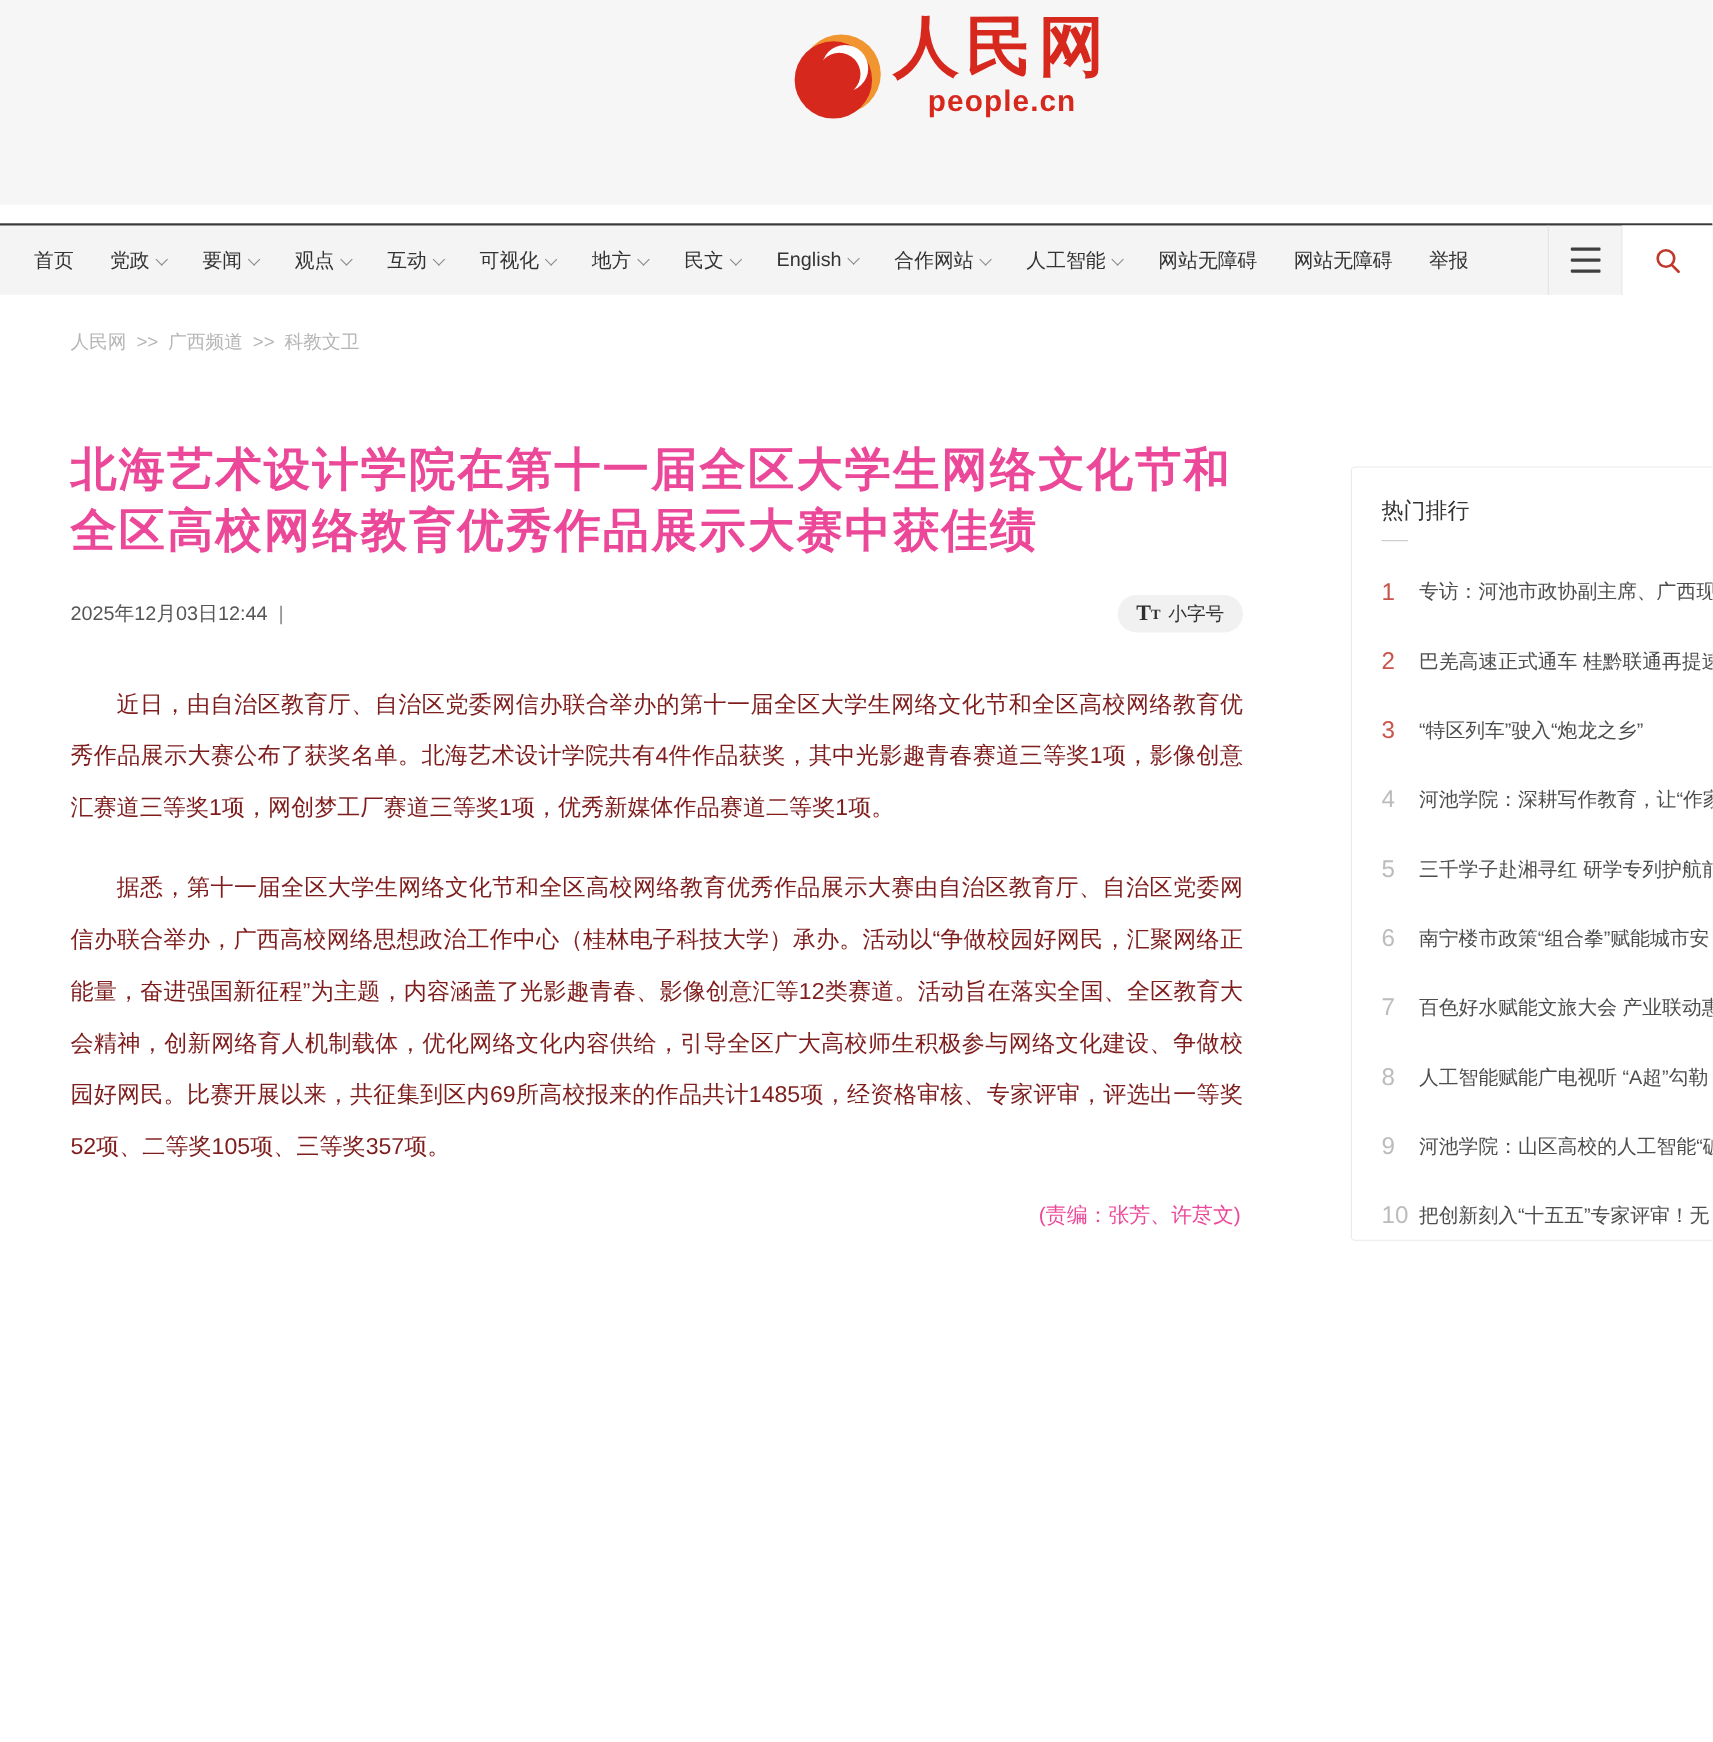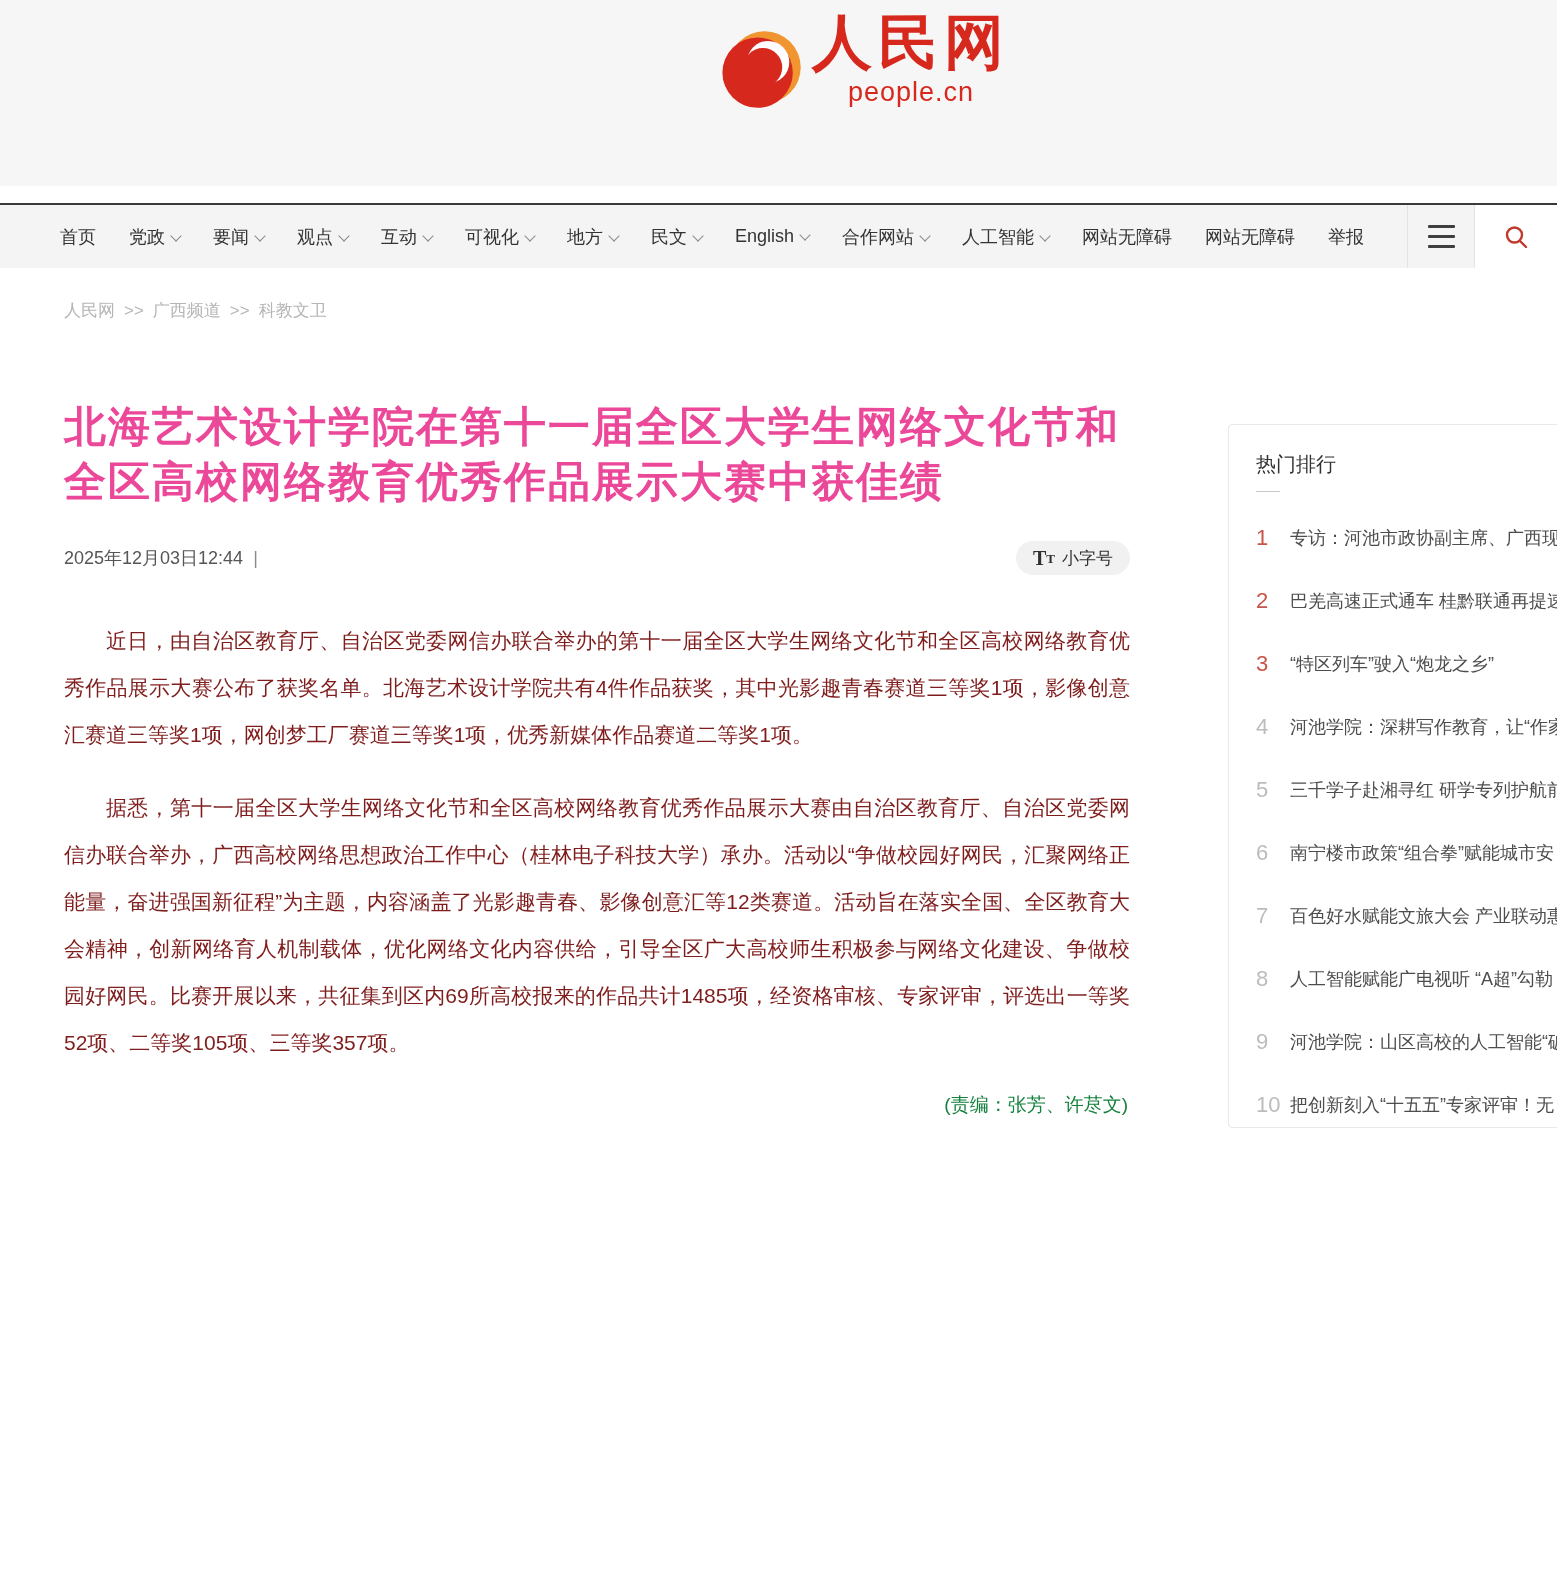--- a/index.html
+++ b/index.html
@@ -4,25 +4,25 @@
 <style>
   html,body{margin:0;padding:0;background:#ffffff;font-family:"Liberation Sans","DejaVu Sans",sans-serif;}
   .page{position:relative;width:1557px;height:1299px;background:#ffffff;overflow:hidden;}
 
   
   .header{position:absolute;top:0;left:0;width:100%;height:186px;background:#f6f6f6;}
   .logo{position:absolute;left:718px;top:8px;display:flex;align-items:flex-start;cursor:pointer;}
   .logo-globe{width:88px;height:96px;margin-top:14px;}
   .logo-text{display:flex;flex-direction:column;align-items:center;margin-left:6px;}
   .logo-cn{color:#d7281e;font-size:60px;font-weight:bold;line-height:1.15;letter-spacing:6px;white-space:nowrap;}
-  .logo-en{color:#d7281e;font-size:27px;font-weight:normal;letter-spacing:1px;margin-top:0px;}
+  .logo-en{color:#d7281e;font-size:27px;font-weight:bold;letter-spacing:1px;margin-top:0px;}
 
   
   .nav{position:absolute;top:203px;left:0;width:100%;height:65px;background:#f4f4f4;border-top:2px solid #3a3a3a;box-sizing:border-box;display:flex;align-items:stretch;}
-  .nav-items{display:flex;align-items:center;padding-left:60px;}
+  .nav-items{display:flex;align-items:center;padding-left:31px;}
   .nav-item{font-size:18px;color:#333;margin-right:33px;white-space:nowrap;cursor:pointer;text-decoration:none;}
   .chev{display:inline-block;width:7px;height:7px;border-right:1.6px solid #8a8a8a;border-bottom:1.6px solid #8a8a8a;transform:rotate(45deg);margin-left:7px;vertical-align:3px;}
   .nav-controls{margin-left:auto;display:flex;align-items:stretch;}
   .nav-divider{width:1px;background:#e3e3e3;}
   .nav-btn{width:66px;display:flex;align-items:center;justify-content:center;cursor:pointer;}
   .nav-btn.search{width:82px;background:#ffffff;}
   .burger{display:flex;flex-direction:column;justify-content:center;}
   .burger span{display:block;width:27px;height:3px;background:#3f3f3f;margin:3.5px 0;border-radius:1px;}
 
   
@@ -34,21 +34,21 @@
   .article{position:absolute;top:400px;left:64px;width:1066px;}
   .title{margin:0;font-size:42px;line-height:1.3;color:#ec4899;font-weight:700;letter-spacing:2px;}
   .meta{display:flex;align-items:center;margin-top:32px;}
   .date{font-size:18px;color:#565656;}
   .date-sep{margin-left:10px;color:#8a8a8a;font-size:18px;}
   .font-pill{margin-left:auto;background:#f1f1f1;border-radius:17px;height:34px;padding:0 17px;display:flex;align-items:center;color:#2f2f2f;font-size:17px;cursor:pointer;}
   .tt-big{font-weight:bold;font-family:"Liberation Serif","DejaVu Serif",serif;font-size:20px;line-height:1;}
   .tt-small{font-weight:bold;font-family:"Liberation Serif","DejaVu Serif",serif;font-size:13px;line-height:1;margin-right:7px;}
   .body{margin-top:42px;}
   .body p{font-size:21px;color:#7f1d1d;line-height:47px;text-indent:2em;margin:0 0 26px 0;text-align:justify;}
-  .editor{text-align:right;font-size:19px;color:#15803d;margin-top:10px;padding-right:2px;}
+  .editor{text-align:right;font-size:19px;color:#ec4899;margin-top:10px;padding-right:2px;}
 
   
   .sidebar{position:absolute;top:424px;left:1228px;width:412px;height:704px;border:1px solid #e9e9e9;border-radius:4px;box-sizing:border-box;background:#ffffff;padding:26px 0 0 27px;}
   .sidebar-title{font-size:20px;color:#333;}
   .sidebar-underline{width:24px;height:1px;background:#c9c9c9;margin-top:13px;}
   .rank-list{margin-top:14px;}
   .rank-item{display:flex;align-items:center;height:63px;white-space:nowrap;overflow:hidden;cursor:pointer;}
   .rank-num{font-size:22px;min-width:26px;flex:none;color:#bcbcbc;text-align:left;}
   .rank-num.hot{color:#c9544a;}
   .rank-text{font-size:18px;color:#4d4d4d;margin-left:8px;}

